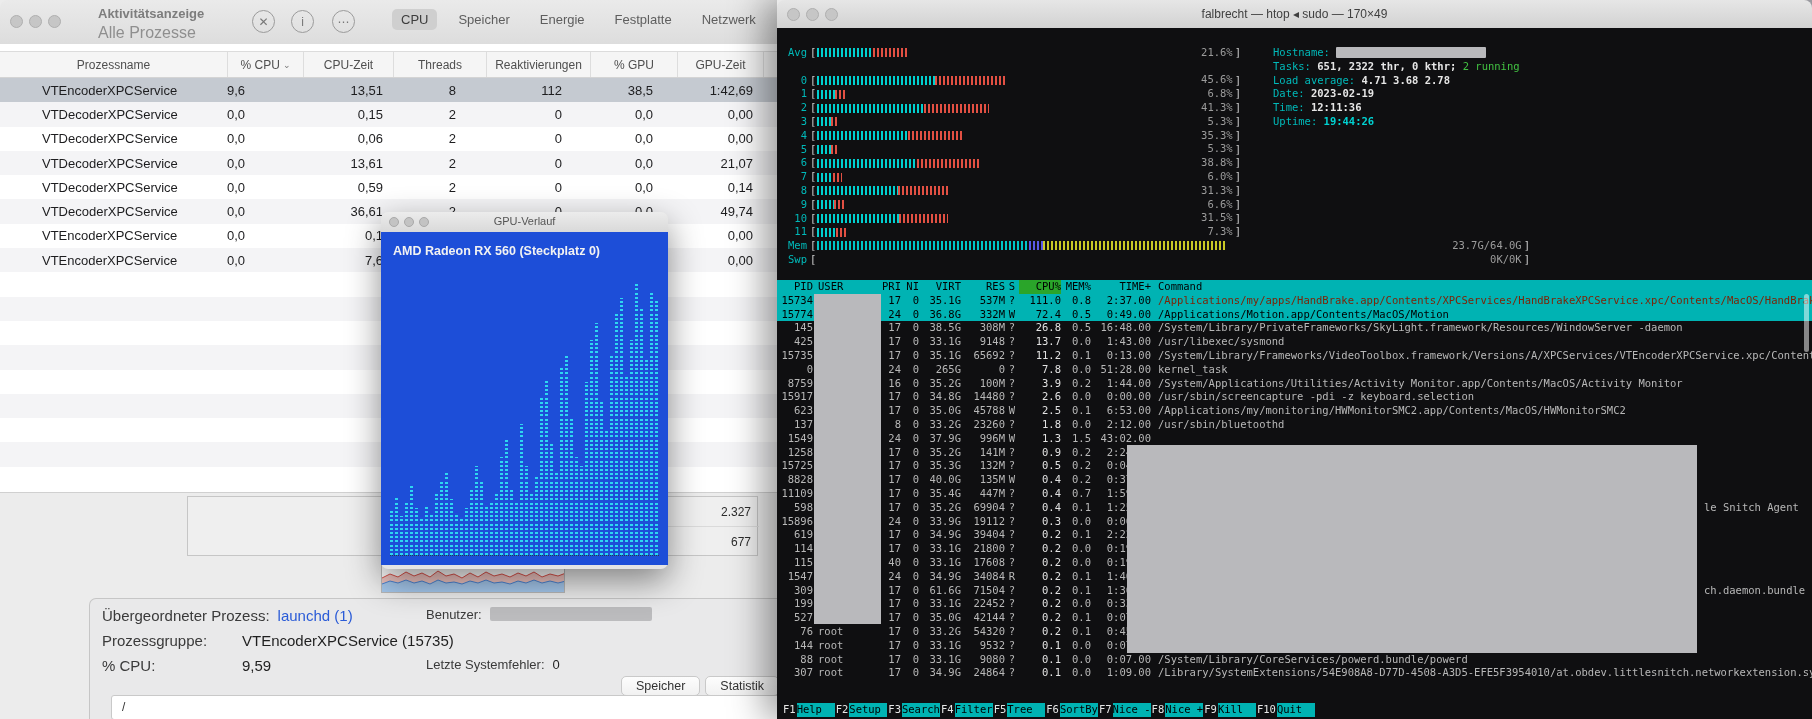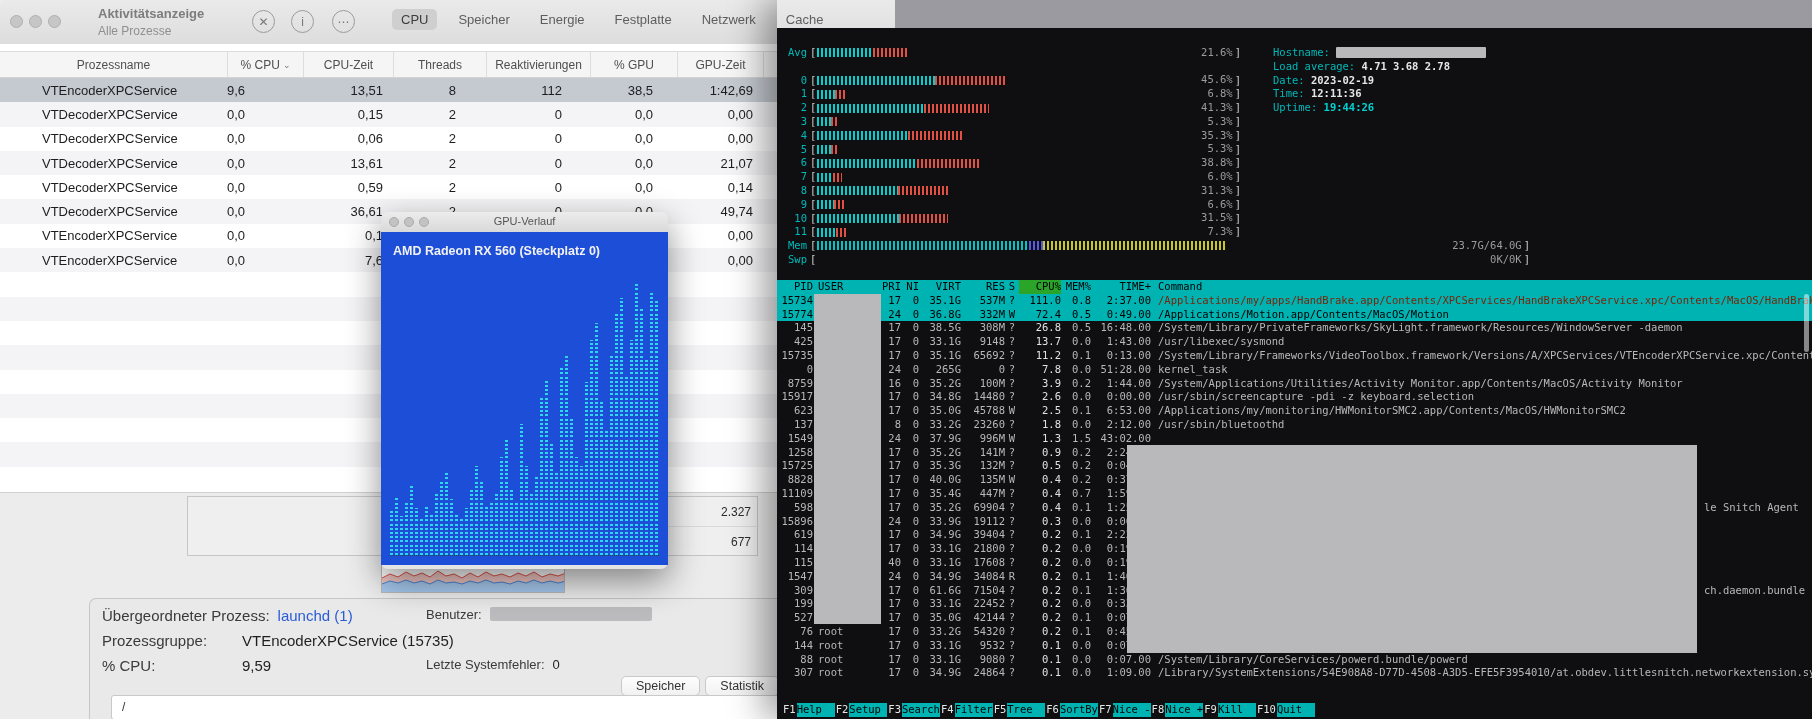--- a/index.html
+++ b/index.html
@@ -3,21 +3,21 @@
 <meta charset="utf-8">
 <style>
   html,body{margin:0;padding:0;background:#1a1a1a;}
   #stage{position:relative;width:1812px;height:719px;overflow:hidden;font-family:"Liberation Sans",sans-serif;background:#9a9aa0;}
 
   
   #am{position:absolute;left:0;top:0;width:895px;height:719px;background:#ececec;}
   #am-chrome{position:absolute;left:0;top:0;width:100%;height:44px;background:linear-gradient(#eaeaea,#dddddd);border-bottom:1px solid #c9c9c9;border-radius:8px 0 0 0;}
   .dot{position:absolute;top:15px;width:13px;height:13px;border-radius:50%;background:#c6c6c6;border:1px solid #afafaf;box-sizing:border-box;}
   #am-title{position:absolute;left:98px;top:6px;font-size:13px;font-weight:700;color:#7d7d7d;}
-  #am-sub{position:absolute;left:98px;top:24px;font-size:12px;color:#8f8f8f;}
+  #am-sub{position:absolute;left:98px;top:24px;font-size:16px;color:#8f8f8f;}
   .tbtn{position:absolute;top:10px;width:23px;height:23px;border-radius:50%;border:1.5px solid #9b9b9b;color:#777;display:flex;align-items:center;justify-content:center;font-size:12px;box-sizing:border-box;}
   #am-more-chevron{position:absolute;top:18px;left:414px;font-size:9px;color:#777;}
   #am-tabs{position:absolute;left:392px;top:9px;display:flex;gap:12px;font-size:13px;color:#5e5e5e;}
   .am-tab{padding:3px 9px;border-radius:5px;}
   .am-tab.active{background:#cfcfcf;color:#3d3d3d;}
 
   #am-body{position:absolute;left:0;top:44px;right:0;height:448px;background:#ffffff;border-bottom:1px solid #d0d0d0;}
   #am-thead{position:absolute;left:0;top:51px;width:100%;height:27px;background:#f5f5f5;border-top:1px solid #dcdcdc;border-bottom:1px solid #d4d4d4;display:grid;grid-template-columns:227px 76px 90px 93px 104px 87px 86px 1fr;font-size:12px;color:#4f4f4f;box-sizing:border-box;}
   .th{display:flex;align-items:center;justify-content:center;border-left:1px solid #dddddd;height:100%;overflow:hidden;white-space:nowrap;}
   .th0{border-left:none;}
@@ -380,20 +380,26 @@
           <div class="gbar" style="height: 97%;"></div>
           <div class="gbar" style="height: 89%;"></div>
           <div class="gbar" style="height: 70%;"></div>
           <div class="gbar" style="height: 94%;"></div>
           <div class="gbar" style="height: 91%;"></div>
         </div>
     </div>
   </section>
 
   <section id="term">
+    <div id="term-bar">
+      <span class="dot" style="left:10px;top:8px"></span>
+      <span class="dot" style="left:29px;top:8px"></span>
+      <span class="dot" style="left:48px;top:8px"></span>
+      <div id="term-title">falbrecht — htop ◂ sudo — 170×49</div>
+    </div>
     <div id="htop">
       <div id="avgwrap">
           <div class="meter">
             <span class="mlabel">Avg</span>
             <span class="brk">[</span>
             <span class="mbar">
               <span class="segc" style="width: 13.392%;"></span>
               <span class="segr" style="width: 8.208%;"></span>
               <span class="mpct">21.6%</span>
             </span>
@@ -540,20 +546,21 @@
             <span class="mlabel">Swp</span>
             <span class="brk">[</span>
             <span class="mbar">
               <span class="mpct">0K/0K</span>
             </span>
             <span class="brk">]</span>
           </div>
         </div>
       <div id="hinfo">
         <div class="iline"><span class="ilab">Hostname: </span><span class="redact" style="width:150px"></span></div>
+        <div class="iline"><span class="ilab">Tasks: </span><span class="ival">651, 2322 thr, 0 kthr; </span><span class="igreen">2 running</span></div>
         <div class="iline"><span class="ilab">Load average: </span><span class="ival">4.71 3.68 2.78</span></div>
         <div class="iline"><span class="ilab">Date: </span><span class="ival">2023-02-19</span></div>
         <div class="iline"><span class="ilab">Time: </span><span class="ival">12:11:36</span></div>
         <div class="iline"><span class="ilab">Uptime: </span><span class="ivalc">19:44:26</span></div>
       </div>
       <div id="ptable">
           <div class="prow phead"><span class="c-pid">PID</span><span class="c-user">USER</span><span class="c-pri">PRI</span><span class="c-ni">NI</span><span class="c-virt">VIRT</span><span class="c-res">RES</span><span class="c-s">S</span><span class="c-cpu sortcol">CPU%</span><span class="c-mem">MEM%</span><span class="c-time">TIME+</span><span class="c-cmd">Command</span></div>
           <div class="prow psel"><span class="c-pid">15734</span><span class="c-user"></span><span class="c-pri">17</span><span class="c-ni">0</span><span class="c-virt">35.1G</span><span class="c-res">537M</span><span class="c-s">?</span><span class="c-cpu">111.0</span><span class="c-mem">0.8</span><span class="c-time">2:37.00</span><span class="c-cmd cmdred">/Applications/my/apps/HandBrake.app/Contents/XPCServices/HandBrakeXPCService.xpc/Contents/MacOS/HandBrakeXPCSer</span></div>
           <div class="prow psel"><span class="c-pid">15774</span><span class="c-user"></span><span class="c-pri">24</span><span class="c-ni">0</span><span class="c-virt">36.8G</span><span class="c-res">332M</span><span class="c-s">W</span><span class="c-cpu">72.4</span><span class="c-mem">0.5</span><span class="c-time">0:49.00</span><span class="c-cmd">/Applications/Motion.app/Contents/MacOS/Motion</span></div>
           <div class="prow"><span class="c-pid">145</span><span class="c-user"></span><span class="c-pri">17</span><span class="c-ni">0</span><span class="c-virt">38.5G</span><span class="c-res">308M</span><span class="c-s">?</span><span class="c-cpu">26.8</span><span class="c-mem">0.5</span><span class="c-time">16:48.00</span><span class="c-cmd">/System/Library/PrivateFrameworks/SkyLight.framework/Resources/WindowServer -daemon</span></div>

